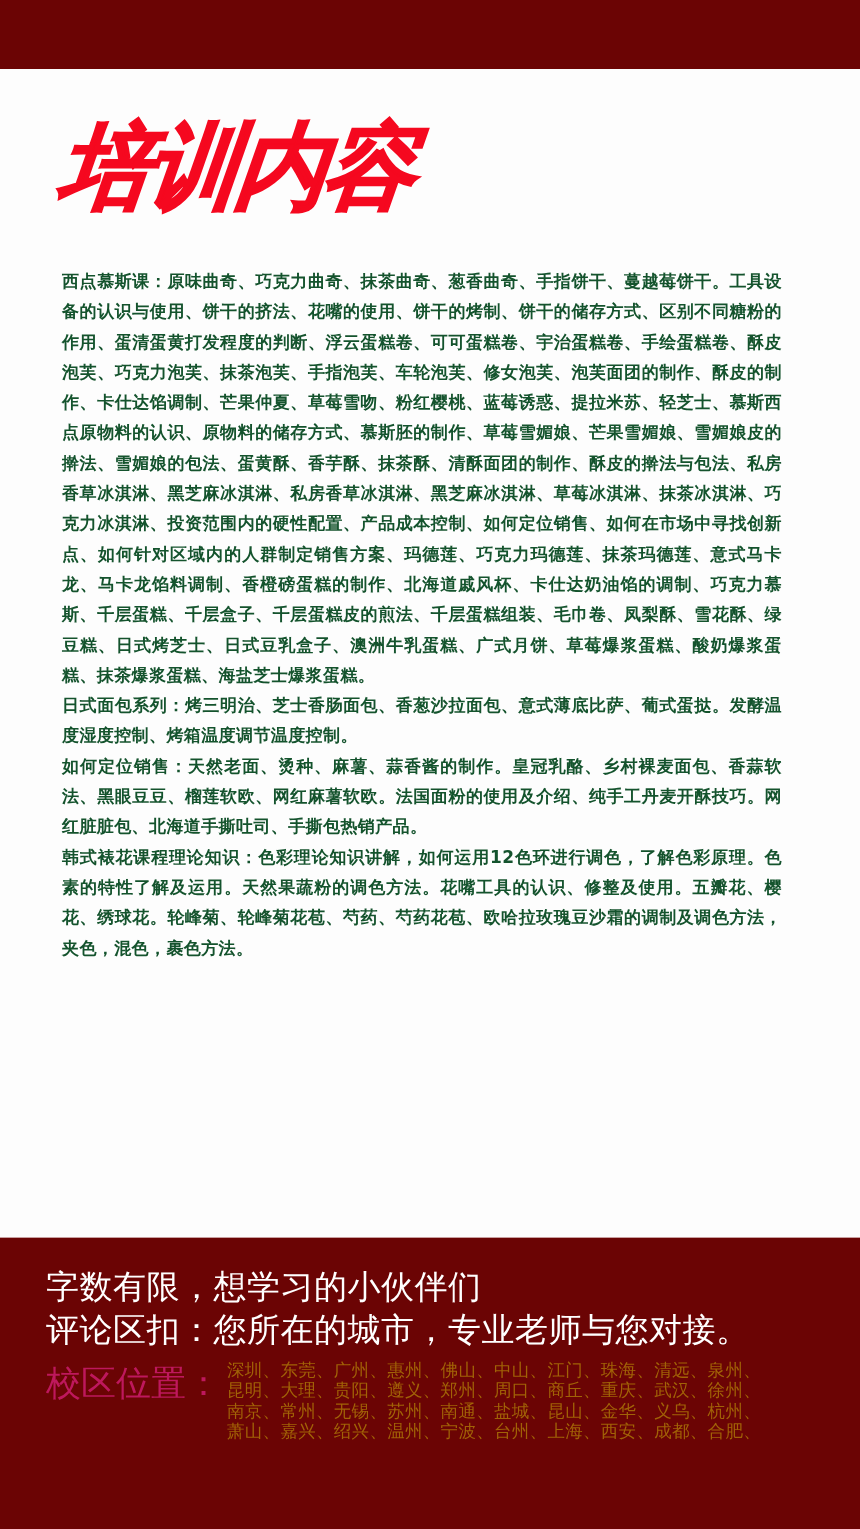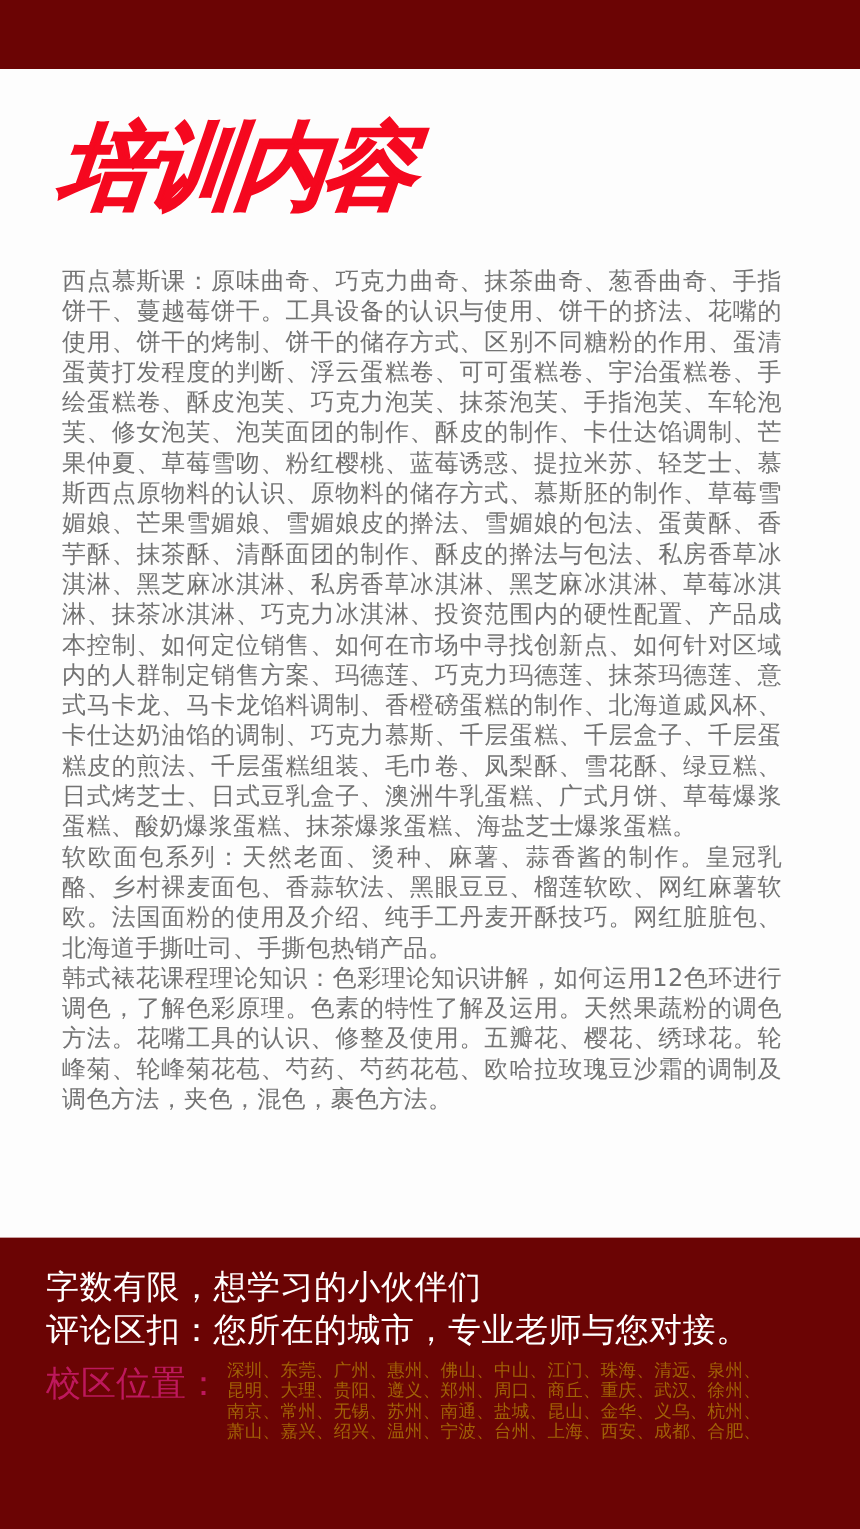--- a/index.html
+++ b/index.html
@@ -2,43 +2,44 @@
 <html><head>
 <meta charset="utf-8">
 <style>
   html, body { margin:0; padding:0; }
   body { width:860px; height:1529px; background:#fdfdfd; position:relative; overflow:hidden;
          font-family:"DejaVu Sans","Liberation Sans",sans-serif; }
   .top-band { position:absolute; left:0; top:0; width:860px; height:69px; background:#6b0404; }
   .title { position:absolute; left:60px; top:112px; font-size:92px; font-weight:bold; color:#f5081f;
            letter-spacing:-4px; font-style:italic; transform:skewX(-6deg) scaleY(1.02);
            font-family:"DejaVu Sans",sans-serif; line-height:110px; -webkit-text-stroke:2px #f5081f; }
-  .content { position:absolute; left:62px; top:266px; width:720px; color:#737373;
-             font-size:24px; line-height:30.3px; font-weight:normal; letter-spacing:0.4px; }
+  .content { position:absolute; left:62px; top:266px; width:720px; color:#14532d;
+             font-size:17px; line-height:30.3px; font-weight:bold; letter-spacing:0.4px; }
   .content p { margin:0; text-align:justify; }
   .bottom-band { position:absolute; left:0; top:1237px; width:860px; height:292px; background:#6b0404;
                  border-top:1px solid #c9a0a0; }
   .cta { position:absolute; left:46px; color:#fff; font-size:33px; line-height:40px; letter-spacing:0.5px;
          font-family:"DejaVu Sans",sans-serif; }
   .cta1 { top:1267px; }
   .cta2 { top:1310px; }
   .loc-label { position:absolute; left:46px; top:1362px; color:#be185d; font-size:35px; line-height:42px; }
   .loc-list { position:absolute; left:227px; top:1360px; width:600px; color:#a16207; font-size:17.5px;
               line-height:20.3px; letter-spacing:0.3px; }
 </style>
 </head>
 <body>
 
 <div class="top-band"></div>
 
 <div class="title">培训内容</div>
 
 <div class="content">
   <p>西点慕斯课：原味曲奇、巧克力曲奇、抹茶曲奇、葱香曲奇、手指饼干、蔓越莓饼干。工具设备的认识与使用、饼干的挤法、花嘴的使用、饼干的烤制、饼干的储存方式、区别不同糖粉的作用、蛋清蛋黄打发程度的判断、浮云蛋糕卷、可可蛋糕卷、宇治蛋糕卷、手绘蛋糕卷、酥皮泡芙、巧克力泡芙、抹茶泡芙、手指泡芙、车轮泡芙、修女泡芙、泡芙面团的制作、酥皮的制作、卡仕达馅调制、芒果仲夏、草莓雪吻、粉红樱桃、蓝莓诱惑、提拉米苏、轻芝士、慕斯西点原物料的认识、原物料的储存方式、慕斯胚的制作、草莓雪媚娘、芒果雪媚娘、雪媚娘皮的擀法、雪媚娘的包法、蛋黄酥、香芋酥、抹茶酥、清酥面团的制作、酥皮的擀法与包法、私房香草冰淇淋、黑芝麻冰淇淋、私房香草冰淇淋、黑芝麻冰淇淋、草莓冰淇淋、抹茶冰淇淋、巧克力冰淇淋、投资范围内的硬性配置、产品成本控制、如何定位销售、如何在市场中寻找创新点、如何针对区域内的人群制定销售方案、玛德莲、巧克力玛德莲、抹茶玛德莲、意式马卡龙、马卡龙馅料调制、香橙磅蛋糕的制作、北海道戚风杯、卡仕达奶油馅的调制、巧克力慕斯、千层蛋糕、千层盒子、千层蛋糕皮的煎法、千层蛋糕组装、毛巾卷、凤梨酥、雪花酥、绿豆糕、日式烤芝士、日式豆乳盒子、澳洲牛乳蛋糕、广式月饼、草莓爆浆蛋糕、酸奶爆浆蛋糕、抹茶爆浆蛋糕、海盐芝士爆浆蛋糕。</p>
-  <p>软欧面包系列：天然老面、烫种、麻薯、蒜香酱的制作。皇冠乳酪、乡村裸麦面包、香蒜软法、黑眼豆豆、榴莲软欧、网红麻薯软欧。法国面粉的使用及介绍、纯手工丹麦开酥技巧。网红脏脏包、北海道手撕吐司、手撕包热销产品。</p>
+  <p>日式面包系列：烤三明治、芝士香肠面包、香葱沙拉面包、意式薄底比萨、葡式蛋挞。发酵温度湿度控制、烤箱温度调节温度控制。</p>
+  <p>如何定位销售：天然老面、烫种、麻薯、蒜香酱的制作。皇冠乳酪、乡村裸麦面包、香蒜软法、黑眼豆豆、榴莲软欧、网红麻薯软欧。法国面粉的使用及介绍、纯手工丹麦开酥技巧。网红脏脏包、北海道手撕吐司、手撕包热销产品。</p>
   <p>韩式裱花课程理论知识：色彩理论知识讲解，如何运用12色环进行调色，了解色彩原理。色素的特性了解及运用。天然果蔬粉的调色方法。花嘴工具的认识、修整及使用。五瓣花、樱花、绣球花。轮峰菊、轮峰菊花苞、芍药、芍药花苞、欧哈拉玫瑰豆沙霜的调制及调色方法，夹色，混色，裹色方法。</p>
 </div>
 
 <div class="bottom-band"></div>
 
 <div class="cta cta1">字数有限，想学习的小伙伴们</div>
 <div class="cta cta2">评论区扣：您所在的城市，专业老师与您对接。</div>
 <div class="loc-label">校区位置：</div>
 <div class="loc-list">
   <div>深圳、东莞、广州、惠州、佛山、中山、江门、珠海、清远、泉州、</div>

